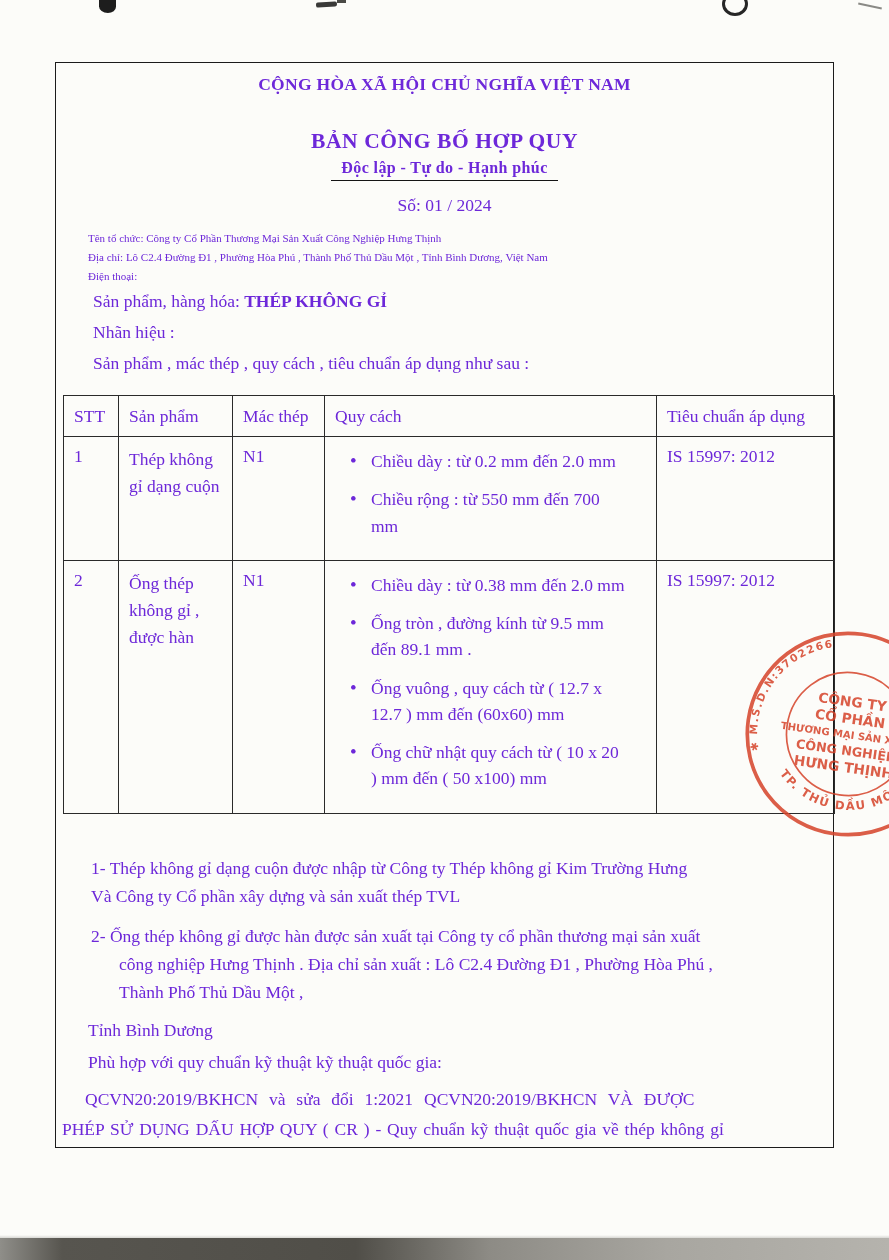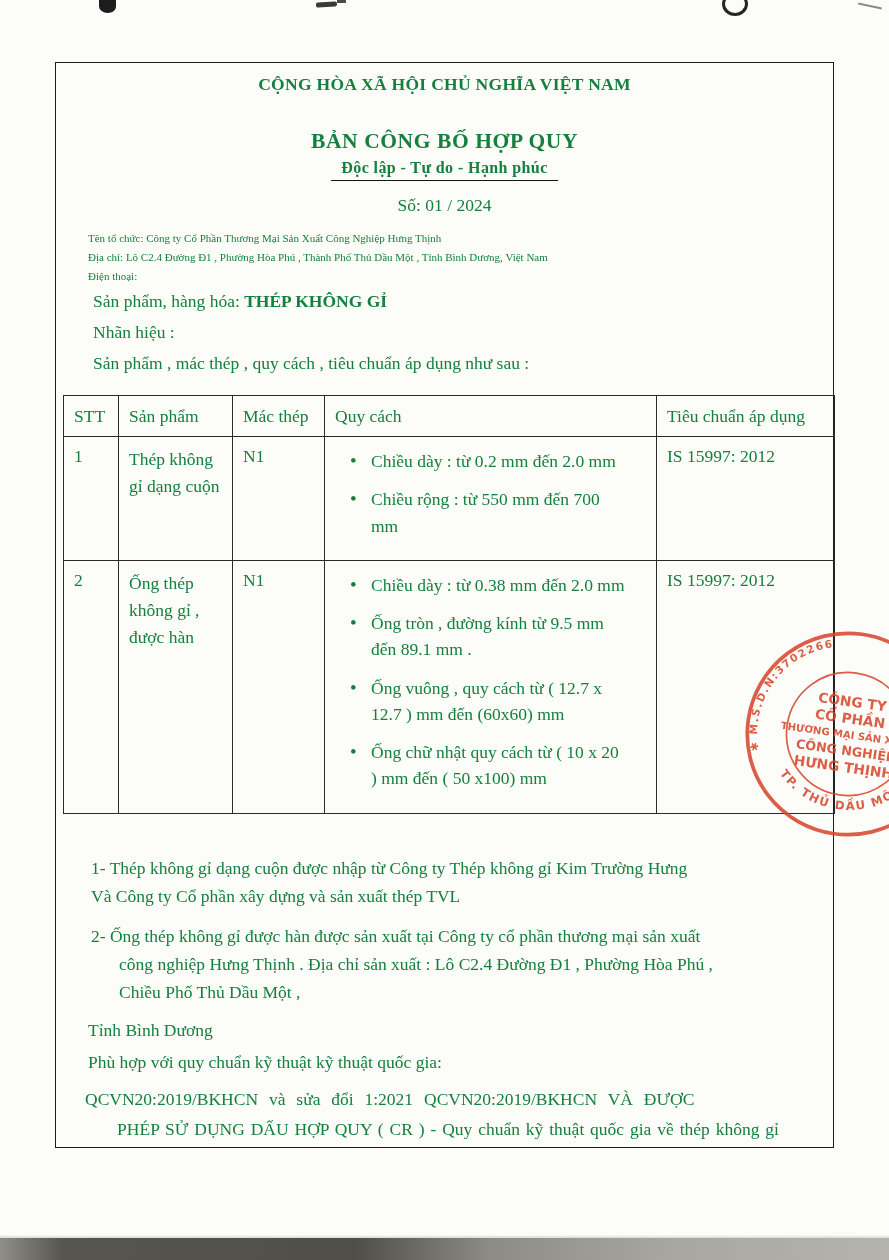--- a/index.html
+++ b/index.html
@@ -2,21 +2,21 @@
 <html lang="vi"><head>
 <meta charset="utf-8">
 <style>
   html,body{margin:0;padding:0;}
   .page{
     position:relative;
     width:889px;height:1260px;
     background:#fcfcf9;
     overflow:hidden;
     font-family:"Liberation Serif","DejaVu Serif",serif;
-    color:#15803d;
+    color:#6d28d9;
   }
   .doc-border{
     position:absolute;left:55px;top:62px;
     width:779px;height:1086px;
     border:1.6px solid #1b1b1b;
     box-sizing:border-box;
   }
   .content{
     position:absolute;left:55px;top:62px;
     width:779px;height:1086px;
@@ -65,21 +65,21 @@
     position:absolute;left:-21px;top:-1px;
     font-size:19px;
   }
   .notes{margin:40px 36px 0 36px;font-size:17.5px;line-height:1.6;}
   .note{margin-bottom:12px;}
   .note .cont{padding-left:28px;}
   .province{margin:14px 0 0 33px;font-size:17.5px;}
   .conform{margin:11px 14px 0 33px;font-size:17.5px;}
   .final{margin-top:11px;font-size:17.5px;line-height:1.72;font-family:Liberation Serif, serif;}
   .final .l1{padding:0 2px 0 30px;word-spacing:6.5px;}
-  .final .l2{padding:0 0 0 7px;word-spacing:1.5px;text-align:center;}
+  .final .l2{padding:0 0 0 7px;word-spacing:1.5px;}
   
   .stamp{
     position:absolute;left:742px;top:628px;
     width:212px;height:212px;
     opacity:.86;
     transform:rotate(8deg);
     z-index:5;
     pointer-events:none;
   }
   
@@ -175,21 +175,21 @@
     </table>
 
     <div class="notes">
       <div class="note">
         <div>1-  Thép không gỉ dạng cuộn được nhập từ Công ty Thép không gỉ Kim Trường Hưng</div>
         <div>Và Công ty Cổ phần xây dựng và sản xuất thép TVL</div>
       </div>
       <div class="note">
         <div>2-  Ống thép không gỉ được hàn được sản xuất tại Công ty cổ phần thương mại sản xuất</div>
         <div class="cont">công nghiệp Hưng Thịnh . Địa chỉ sản xuất : Lô C2.4 Đường Đ1 , Phường Hòa Phú ,</div>
-        <div class="cont">Chiều Phố Thủ Dầu Một ,</div>
+        <div class="cont">Thành Phố Thủ Dầu Một ,</div>
       </div>
     </div>
 
     <div class="province">Tỉnh Bình Dương</div>
     <div class="conform">Phù hợp với quy chuẩn kỹ thuật kỹ thuật quốc gia:</div>
 
     <div class="final">
       <div class="l1">QCVN20:2019/BKHCN và sửa đổi 1:2021 QCVN20:2019/BKHCN VÀ ĐƯỢC</div>
       <div class="l2">PHÉP SỬ DỤNG DẤU HỢP QUY ( CR ) -  Quy chuẩn kỹ thuật quốc gia về thép không gỉ</div>
     </div>

